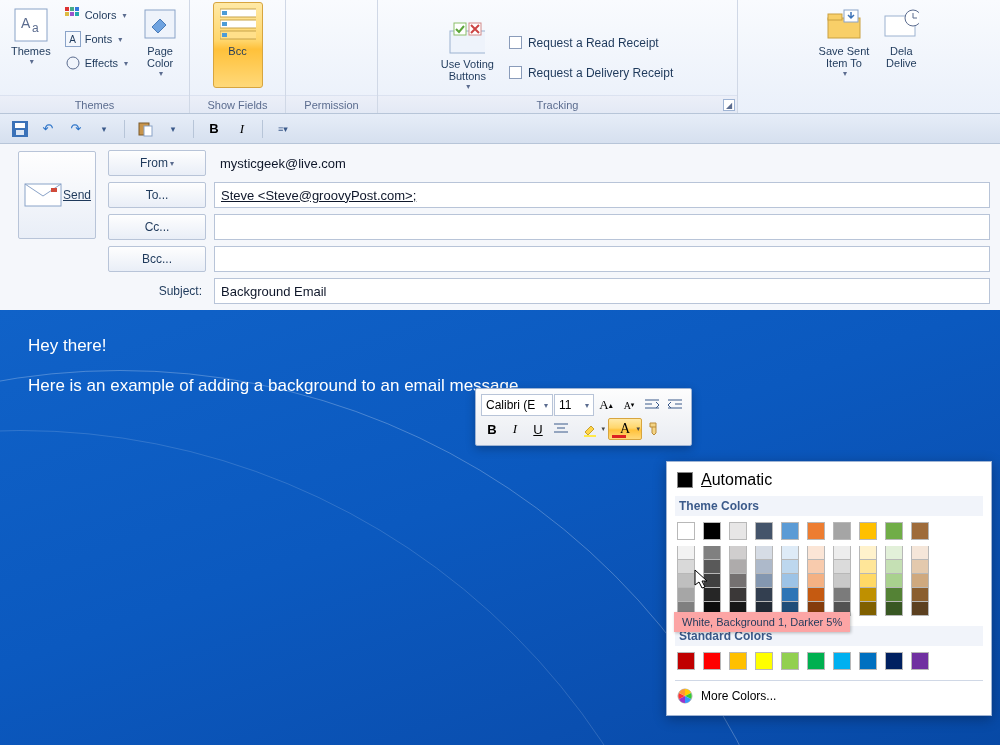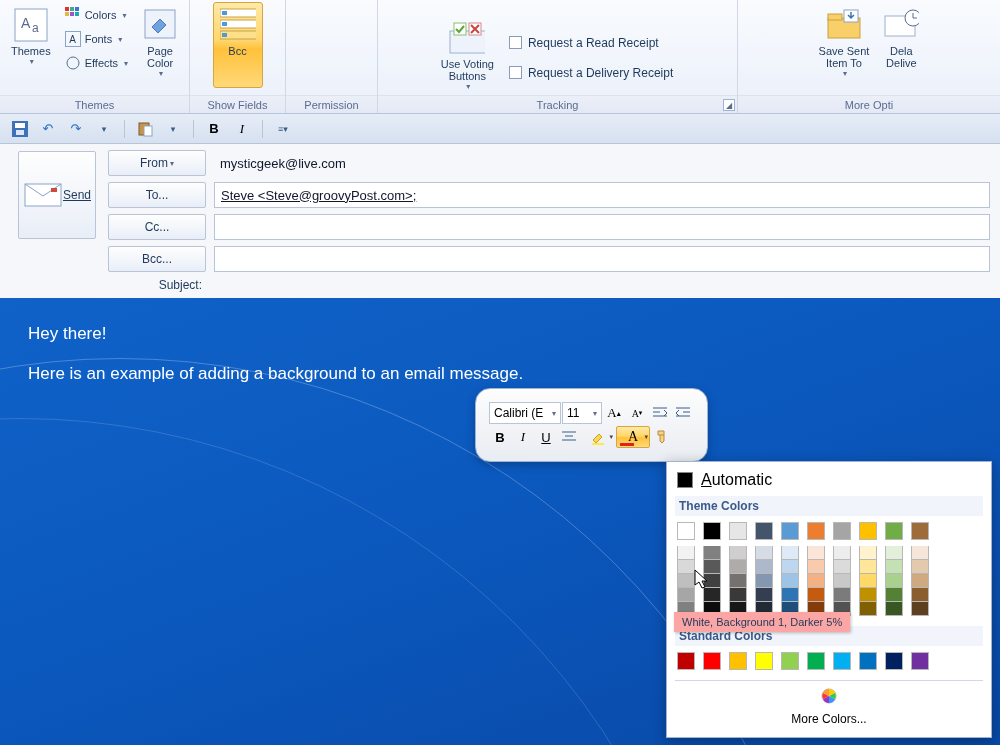--- a/index.html
+++ b/index.html
@@ -34,38 +34,38 @@
   .field-btn { height: 26px; border: 1px solid #b8c4d8; background: linear-gradient(#fefefe, #e9eef7); font-size: 12px; color: #1e395b; display: flex; align-items: center; justify-content: center; border-radius: 2px; padding: 0 6px; }
   .field-input { height: 26px; border: 1px solid #b8c4d8; background: #fff; font-size: 13px; padding: 0 6px; display: flex; align-items: center; color: #0f172a; }
   .subj-label { font-size: 12px; color: #1e395b; text-align: right; padding-right: 4px; }
 
   
   .email-body { position: relative; height: 530px; background: linear-gradient(160deg, #1062c8 0%, #0b59bf 40%, #0a4fb0 70%, #0546a0 100%); color: #fff; padding: 26px 28px; font-size: 17px; overflow: hidden; }
   .swoosh1 { position: absolute; width: 1400px; height: 1400px; border: 1px solid rgba(255,255,255,0.15); border-radius: 50%; left: -680px; top: 120px; }
   .swoosh2 { position: absolute; width: 1400px; height: 1400px; border: 1px solid rgba(255,255,255,0.25); border-radius: 50%; left: -580px; top: 60px; }
 
   
-  .mini-toolbar { position: absolute; left: 475px; top: 388px; background: linear-gradient(#fdfdfd, #e9ecf2); border: 1px solid #9fb4d4; border-radius: 15px; padding: 12px; box-shadow: 0 3px 10px rgba(0,0,0,0.25); }
+  .mini-toolbar { position: absolute; left: 475px; top: 388px; background: linear-gradient(#fdfdfd, #e9ecf2); border: 1px solid #9fb4d4; border-radius: 2px; padding: 4px; box-shadow: 0 3px 10px rgba(0,0,0,0.25); }
   .mt-row { display: flex; align-items: center; gap: 1px; padding: 1px; }
   .mt-combo { height: 22px; border: 1px solid #b8c4d8; background: #fff; font-size: 12px; display: flex; align-items: center; padding: 0 4px; }
   .mt-btn { width: 22px; height: 22px; display: flex; align-items: center; justify-content: center; font-size: 13px; border: 1px solid transparent; border-radius: 2px; }
   .mt-btn.active { background: linear-gradient(#ffe9a6, #ffd66b 45%, #ffc13a 55%, #ffd97a); border: 1px solid #d7a53f; }
   .mt-btn.split { width: 34px; position: relative; }
   .mt-btn.split .dd { position: absolute; right: 1px; font-size: 7px; color: #444; }
 
   
   .color-picker { position: absolute; left: 666px; top: 461px; width: 326px; background: #fff; border: 1px solid #9fb4d4; box-shadow: 0 3px 12px rgba(0,0,0,0.3); padding: 6px 8px 8px 8px; }
   .cp-row { display: flex; align-items: center; gap: 8px; padding: 3px 2px; }
   .cp-auto-sw { width: 16px; height: 16px; background: #000; border: 1px solid #888; }
   .cp-heading { font-size: 12px; font-weight: bold; color: #3b5a8a; background: #f1f4fa; padding: 3px 4px; margin-top: 4px; }
   .cp-grid { display: grid; grid-template-columns: repeat(10, 22px); gap: 4px; padding: 6px 2px; }
   .cp-sw { width: 18px; height: 18px; border: 1px solid #b8b8b8; }
   .cp-std { display: grid; grid-template-columns: repeat(10, 22px); gap: 4px; padding: 6px 2px; }
   .cp-sep { height: 1px; background: #d0d8e6; margin: 4px 0; }
-  .cp-more { display: flex; align-items: center; gap: 8px; font-size: 12px; padding: 3px 2px; flex-direction: column; }
+  .cp-more { display: flex; align-items: center; gap: 8px; font-size: 12px; padding: 3px 2px; }
   .tooltip { position: absolute; left: 674px; top: 612px; background: #fca5a5; border: 1px solid #fca5a5; padding: 3px 7px; font-size: 11px; color: #1e395b; box-shadow: 1px 1px 3px rgba(0,0,0,0.25); z-index: 50; }
   .cursor { position: absolute; left: 694px; top: 569px; z-index: 60; }
 
   
   svg { display: block; }
 </style>
 </head>
 <body>
 
 <div class="ribbon">
@@ -199,21 +199,20 @@
           <svg width="38" height="34">
               <rect x="2" y="8" width="30" height="20" fill="#fff" stroke="#9cb2d0"></rect>
               <circle cx="30" cy="10" r="8" fill="#fff" stroke="#5b6c8f"></circle>
               <path d="M30 10 v-5 M30 10 h4" stroke="#5b6c8f"></path>
             </svg>
         </div>
         <span style="text-align:center;white-space:pre">Dela
 Delive</span>
       </div>
     </div>
-    <div class="ribbon-group-label">More Opti</div>
   </div>
 </div>
 
 <div class="qat">
   <div class="qat-btn">
       <svg width="16" height="16">
         <rect width="16" height="16" fill="#3b72b8"></rect>
         <rect x="3" y="2" width="10" height="5" fill="#fff"></rect>
         <rect x="4" y="9" width="8" height="5" fill="#dce6f4"></rect>
       </svg>
@@ -269,20 +268,23 @@
     <div></div>
     <div class="field-btn">
         <span>Bcc...</span>
       </div>
     <div class="field-input">
         <span></span>
       </div>
 
     <div></div>
     <div class="subj-label">Subject:</div>
+    <div class="field-input">
+        <span>Background Email</span>
+      </div>
   </div>
 </div>
 
 <div class="email-body">
   <div class="swoosh1"></div><div class="swoosh2"></div>
   <div style="position:relative">Hey there!</div>
   <br>
   <div style="position:relative">Here is an example of adding a background to an email message.</div>
 </div>
 

